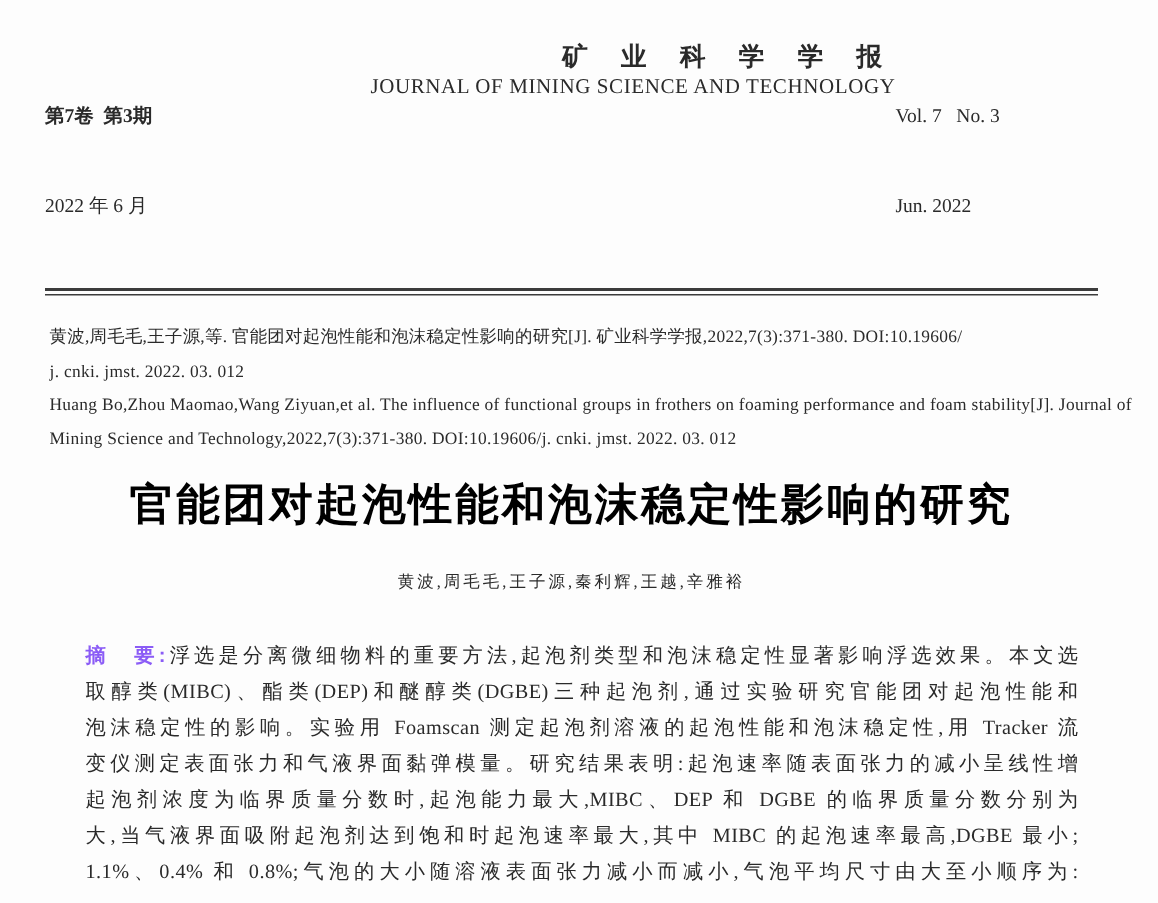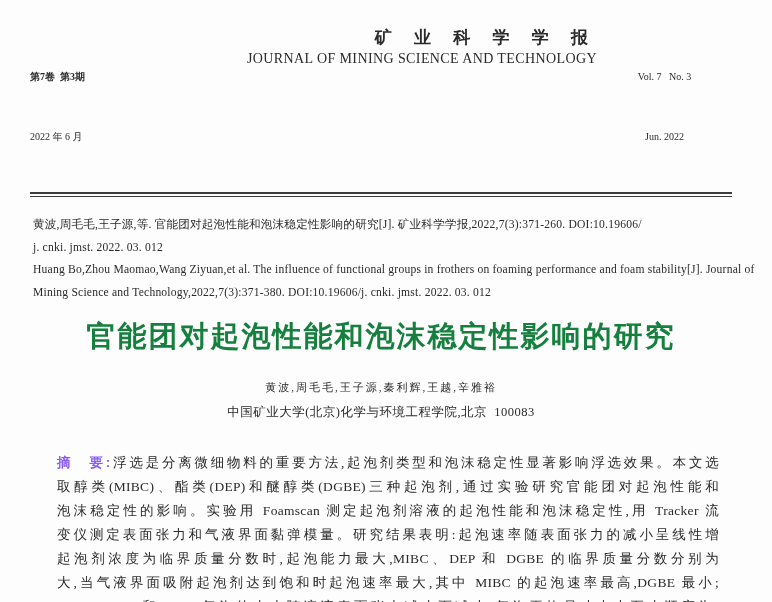--- a/index.html
+++ b/index.html
@@ -12,26 +12,26 @@
   }
   .page { position:relative; width:772px; height:602px; background:#fdfdfd; }
   .content { position:absolute; left:30px; top:0; width:702px; }
 
   
   .header {
     display:flex; justify-content:space-between; align-items:flex-start;
     margin-top:27px;
   }
   .header-left, .header-right {
-    font-size:10px; line-height:20px; white-space:pre;
+    font-size:13px; line-height:20px; white-space:pre;
     width:135px;
   }
   .header-left { text-align:left; font-weight:bold; }
   .header-left .date-cn { font-weight:normal; }
-  .header-right { text-align:center; }
+  .header-right { text-align:left; }
   .header-center { flex:1; text-align:right; }
   .journal-cn {
     font-size:17px; font-weight:bold; letter-spacing:9px;
     font-family:"Liberation Serif", serif; white-space:pre;
     line-height:21px;
   }
   .journal-en {
     font-size:14px; letter-spacing:0.4px; line-height:21px;
   }
   .rule-double {
@@ -46,21 +46,21 @@
     font-size:11.6px; line-height:22.5px;
     letter-spacing:0.2px;
   }
   .cite-line { white-space:nowrap; }
 
   
   .title {
     margin-top:13px; text-align:center;
     font-family:"Liberation Sans", sans-serif;
     font-weight:bold; font-size:29px; letter-spacing:2px;
-    color:#15803d;
+    color:#000000;
   }
   .authors {
     margin-top:23px; text-align:center;
     font-size:11px; letter-spacing:2px;
   }
   .affiliation {
     margin-top:9px; text-align:center;
     font-size:12.5px; letter-spacing:0.5px; white-space:pre;
   }
 
@@ -92,29 +92,28 @@
         <div class="journal-en">JOURNAL OF MINING SCIENCE AND TECHNOLOGY</div>
       </div>
       <div class="header-right">
         <div>Vol. 7   No. 3</div>
         <div>Jun. 2022</div>
       </div>
     </div>
     <div class="rule-double"></div>
 
     <div class="citation">
-      <div class="cite-line">黄波,周毛毛,王子源,等. 官能团对起泡性能和泡沫稳定性影响的研究[J]. 矿业科学学报,2022,7(3):371-260. DOI:10.19606/</div>
+      <div class="cite-line">黄波,周毛毛,王子源,等. 官能团对起泡性能和泡沫稳定性影响的研究[J]. 矿业科学学报,2022,7(3):371-380. DOI:10.19606/</div>
       <div class="cite-line">j. cnki. jmst. 2022. 03. 012</div>
       <div class="cite-line">Huang Bo,Zhou Maomao,Wang Ziyuan,et al.  The influence of functional groups in frothers on foaming performance and foam stability[J].  Journal of</div>
       <div class="cite-line">Mining Science and Technology,2022,7(3):371-380. DOI:10.19606/j. cnki. jmst. 2022. 03. 012</div>
     </div>
 
     <div class="title">官能团对起泡性能和泡沫稳定性影响的研究</div>
     <div class="authors">黄波,周毛毛,王子源,秦利辉,王越,辛雅裕</div>
-    <div class="affiliation">中国矿业大学(北京)化学与环境工程学院,北京  100083</div>
 
     <div class="abstract">
       <div class="abs-line">
         <span class="abs-label">摘　要:</span><span>浮选是分离微细物料的重要方法,起泡剂类型和泡沫稳定性显著影响浮选效果。本文选</span>
       </div>
       <div class="abs-line">取醇类(MIBC)、酯类(DEP)和醚醇类(DGBE)三种起泡剂,通过实验研究官能团对起泡性能和</div>
       <div class="abs-line">泡沫稳定性的影响。实验用 Foamscan 测定起泡剂溶液的起泡性能和泡沫稳定性,用 Tracker 流</div>
       <div class="abs-line">变仪测定表面张力和气液界面黏弹模量。研究结果表明:起泡速率随表面张力的减小呈线性增</div>
       <div class="abs-line">起泡剂浓度为临界质量分数时,起泡能力最大,MIBC、DEP 和 DGBE 的临界质量分数分别为</div>
       <div class="abs-line">大,当气液界面吸附起泡剂达到饱和时起泡速率最大,其中 MIBC 的起泡速率最高,DGBE 最小;</div>

